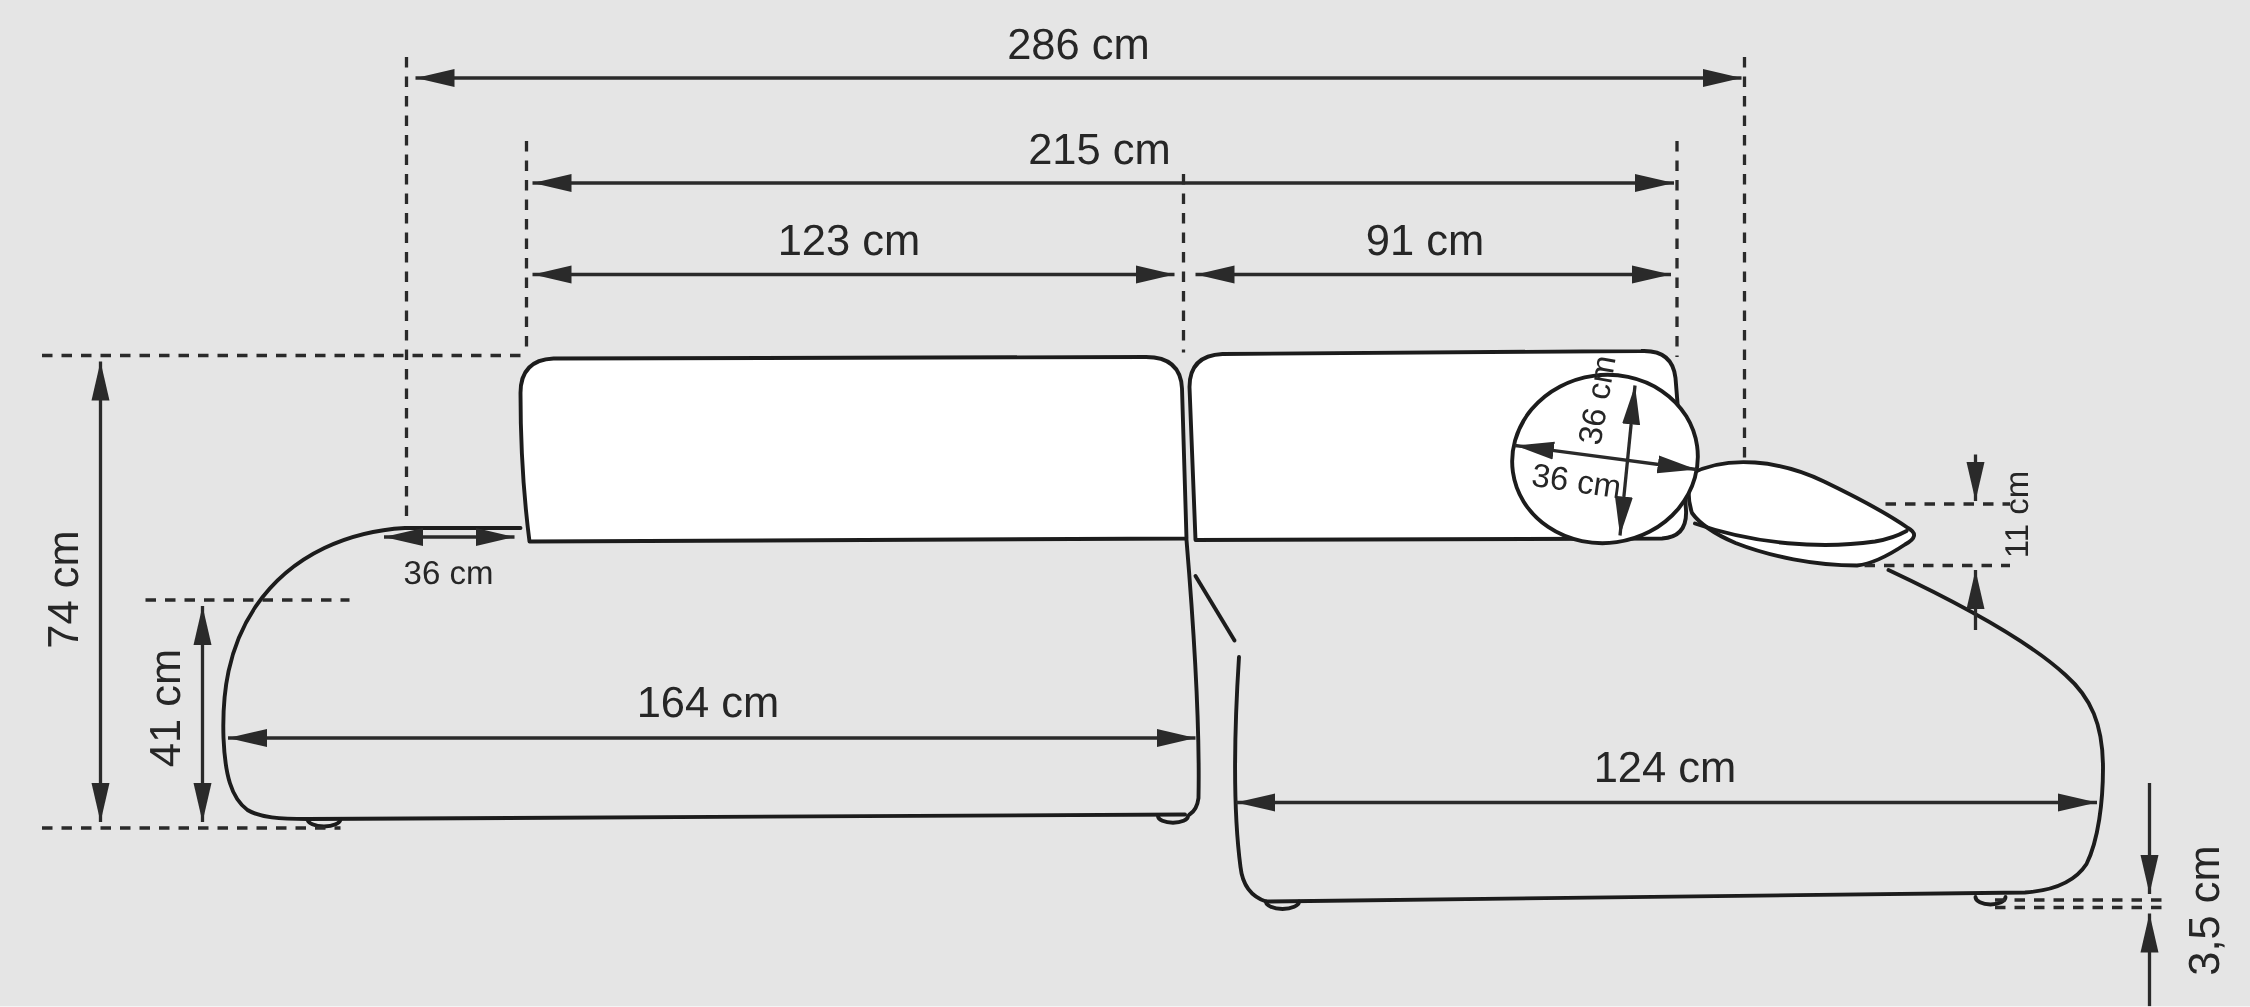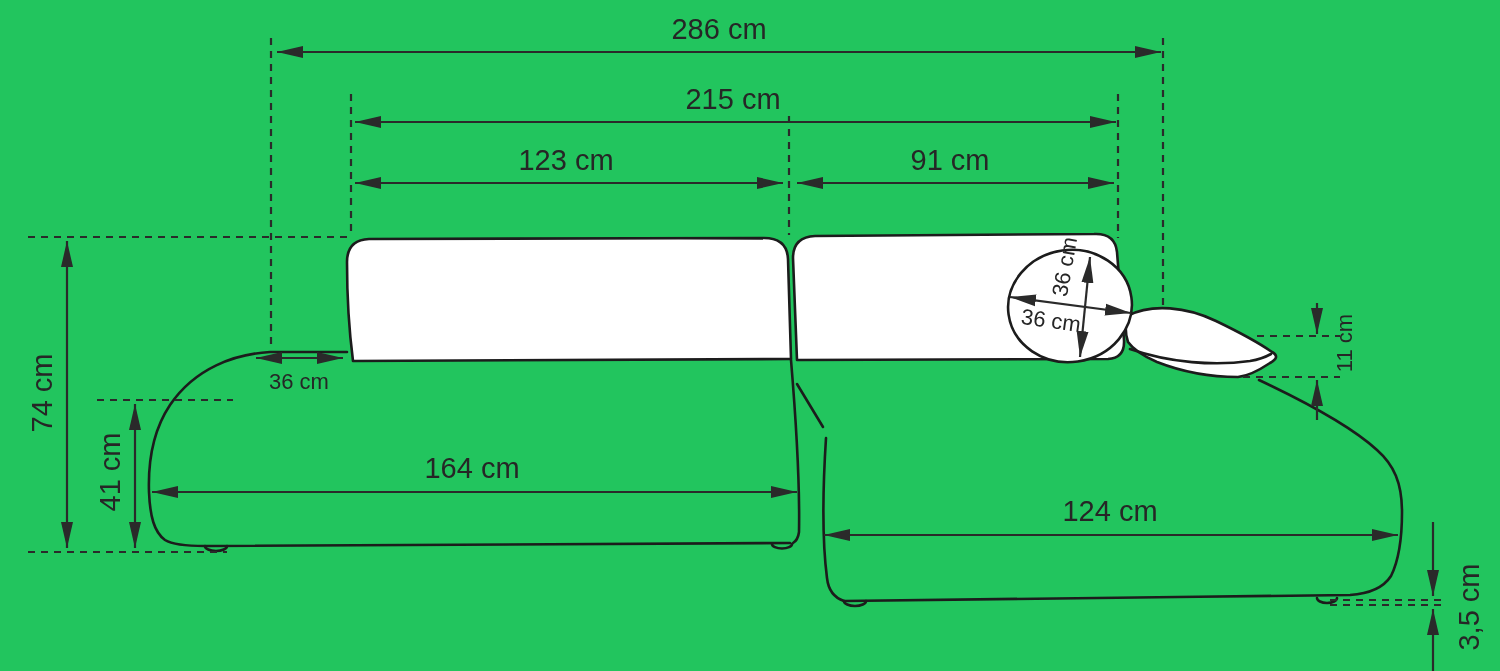--- a/index.html
+++ b/index.html
@@ -4,21 +4,21 @@
 <style>
   html, body {
     margin: 0;
     padding: 0;
     background: #ffffff;
   }
   .stage {
     position: relative;
     width: 1500px;
     height: 671px;
-    background: #22c55e;
+    background: #e5e5e5;
     font-family: "Liberation Sans", "DejaVu Sans", sans-serif;
   }
   svg text {
     font-family: "Liberation Sans", "DejaVu Sans", sans-serif;
     fill: #262626;
   }
   .dim-label { font-size: 29px; }
   .dim-label-small { font-size: 22px; }
   .outline { fill: none; stroke: #1c1c1c; stroke-width: 2.6; stroke-linecap: round; stroke-linejoin: round; }
   .outline-filled { fill: #ffffff; stroke: #1c1c1c; stroke-width: 2.6; stroke-linejoin: round; }

